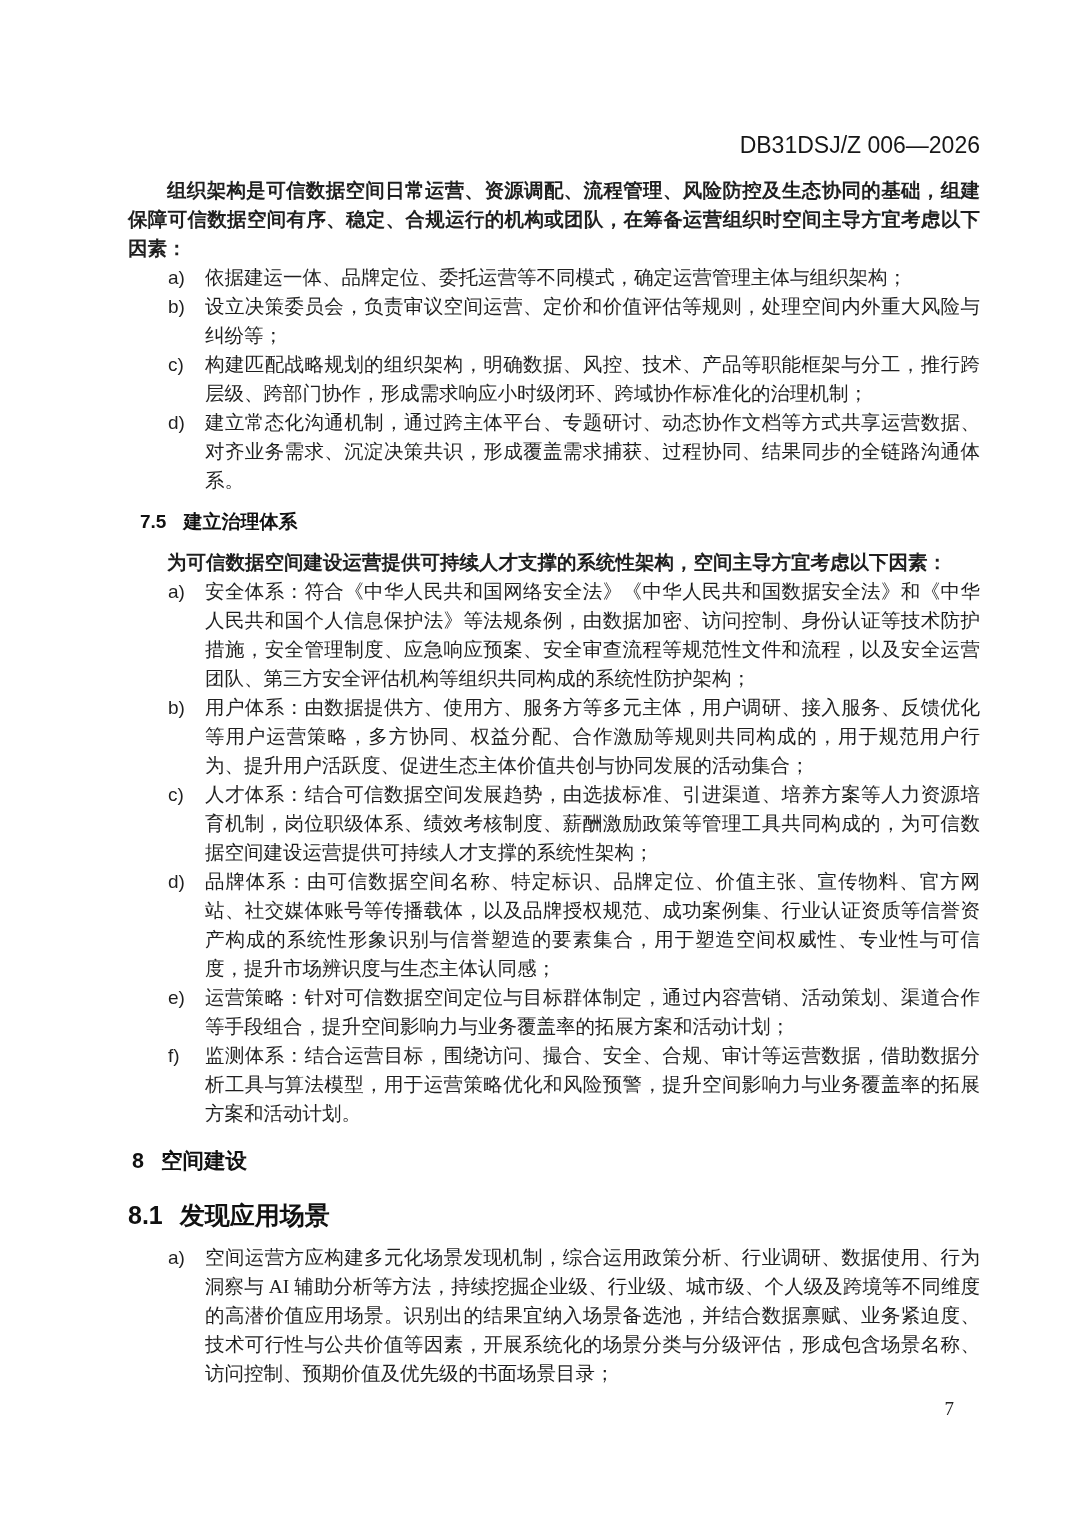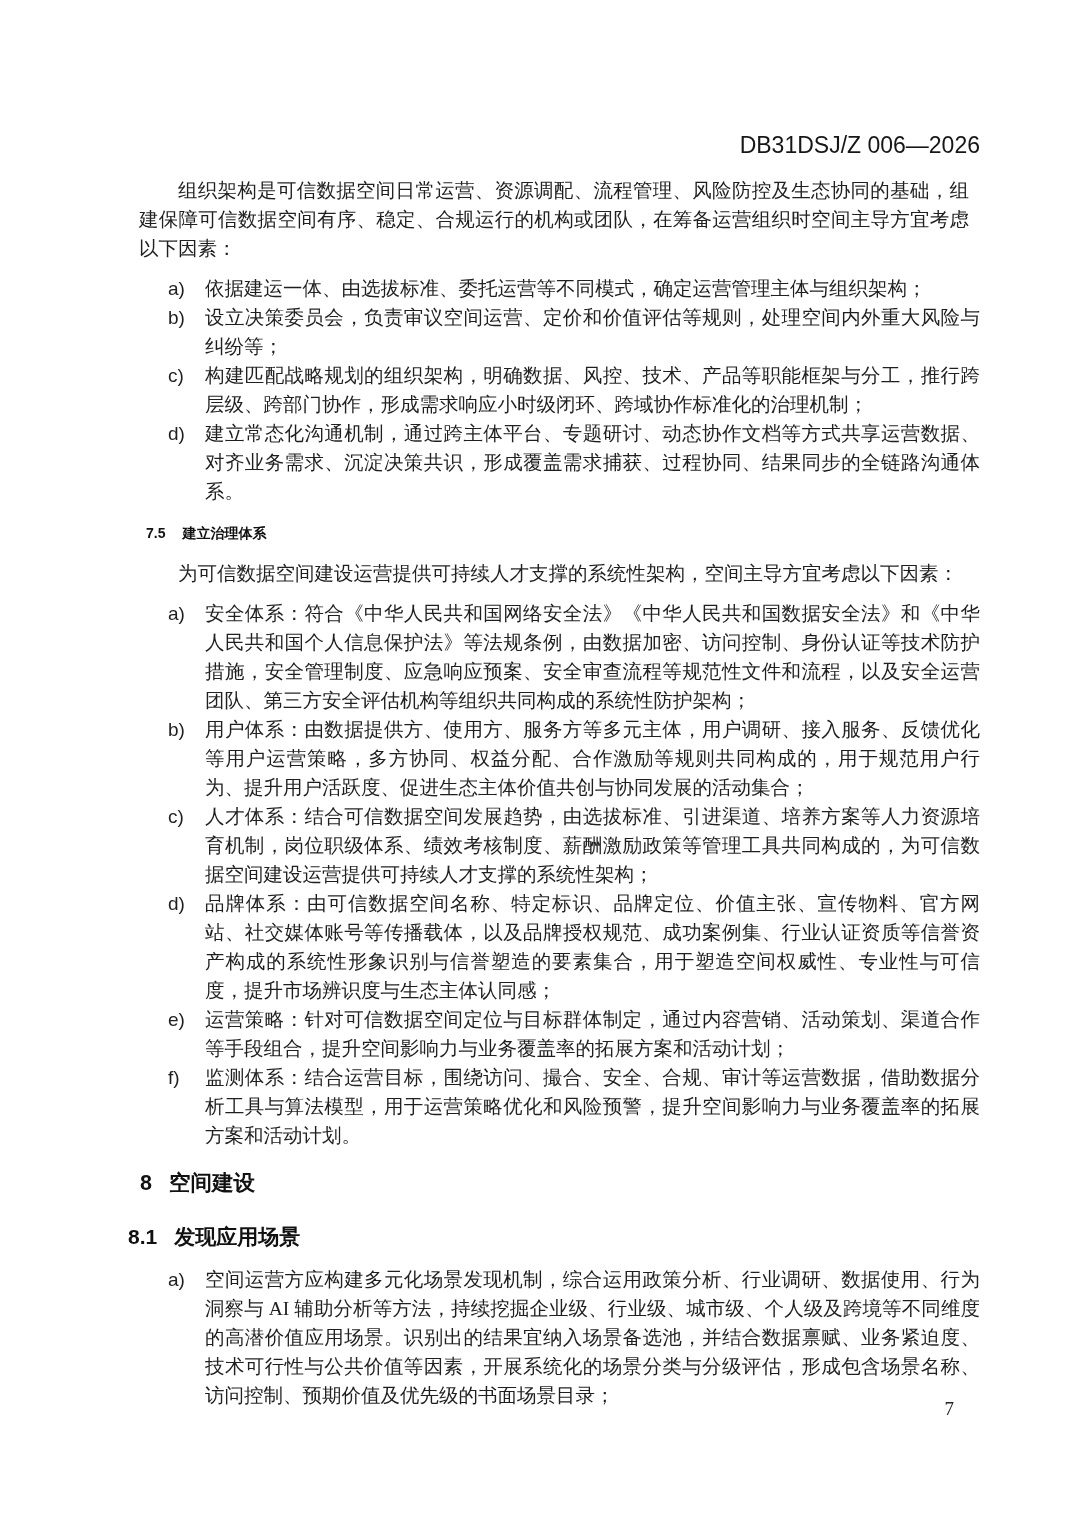--- a/index.html
+++ b/index.html
@@ -23,23 +23,24 @@
   .doc-header {
     text-align: right;
     font-family: "Liberation Sans", "DejaVu Sans", sans-serif;
     font-size: 23px;
     font-weight: 400;
     color: #161616;
     line-height: 24px;
     margin: 0 0 19px 0;
   }
   p.body-para {
-    margin: 11px;
+    margin: 0;
     text-indent: 2em;
     text-align: justify;
+    font-weight: bold;
   }
   .list {
     margin: 0;
   }
   .list-item {
     display: flex;
     align-items: flex-start;
   }
   .li-label {
     flex: 0 0 37px;
@@ -47,37 +48,37 @@
     font-family: "Liberation Sans", "DejaVu Sans", sans-serif;
     font-size: 19px;
   }
   .li-text {
     flex: 1 1 auto;
     text-align: justify;
   }
   .heading2 {
     font-family: "Liberation Sans", "DejaVu Sans", sans-serif;
     font-weight: 700;
-    font-size: 14px;
+    font-size: 19px;
     color: #111111;
     line-height: 26px;
-    margin: 14px 0 13px 18px;
+    margin: 14px 0 13px 12px;
   }
   .heading1 {
     font-family: "Liberation Sans", "DejaVu Sans", sans-serif;
     font-weight: 700;
     font-size: 21.5px;
     color: #111111;
     line-height: 26px;
-    margin: 20px 0 0 12px;
+    margin: 20px 0 0 4px;
   }
   .heading2b {
     font-family: "Liberation Sans", "DejaVu Sans", sans-serif;
     font-weight: 700;
-    font-size: 21px;
+    font-size: 25px;
     color: #111111;
     line-height: 26px;
     margin: 28px 0 15px 0;
   }
   .h-num {
     display: inline-block;
     margin-right: 17px;
   }
   .page-number {
     position: absolute;
@@ -93,21 +94,21 @@
 
 <div class="page">
 
   <div class="doc-header">DB31DSJ/Z 006—2026</div>
 
   <p class="body-para">组织架构是可信数据空间日常运营、资源调配、流程管理、风险防控及生态协同的基础，组建保障可信数据空间有序、稳定、合规运行的机构或团队，在筹备运营组织时空间主导方宜考虑以下因素：</p>
 
   <div class="list">
     <div class="list-item">
       <span class="li-label">a)</span>
-      <span class="li-text">依据建运一体、由选拔标准、委托运营等不同模式，确定运营管理主体与组织架构；</span>
+      <span class="li-text">依据建运一体、品牌定位、委托运营等不同模式，确定运营管理主体与组织架构；</span>
     </div>
     <div class="list-item">
       <span class="li-label">b)</span>
       <span class="li-text">设立决策委员会，负责审议空间运营、定价和价值评估等规则，处理空间内外重大风险与纠纷等；</span>
     </div>
     <div class="list-item">
       <span class="li-label">c)</span>
       <span class="li-text">构建匹配战略规划的组织架构，明确数据、风控、技术、产品等职能框架与分工，推行跨层级、跨部门协作，形成需求响应小时级闭环、跨域协作标准化的治理机制；</span>
     </div>
     <div class="list-item">

